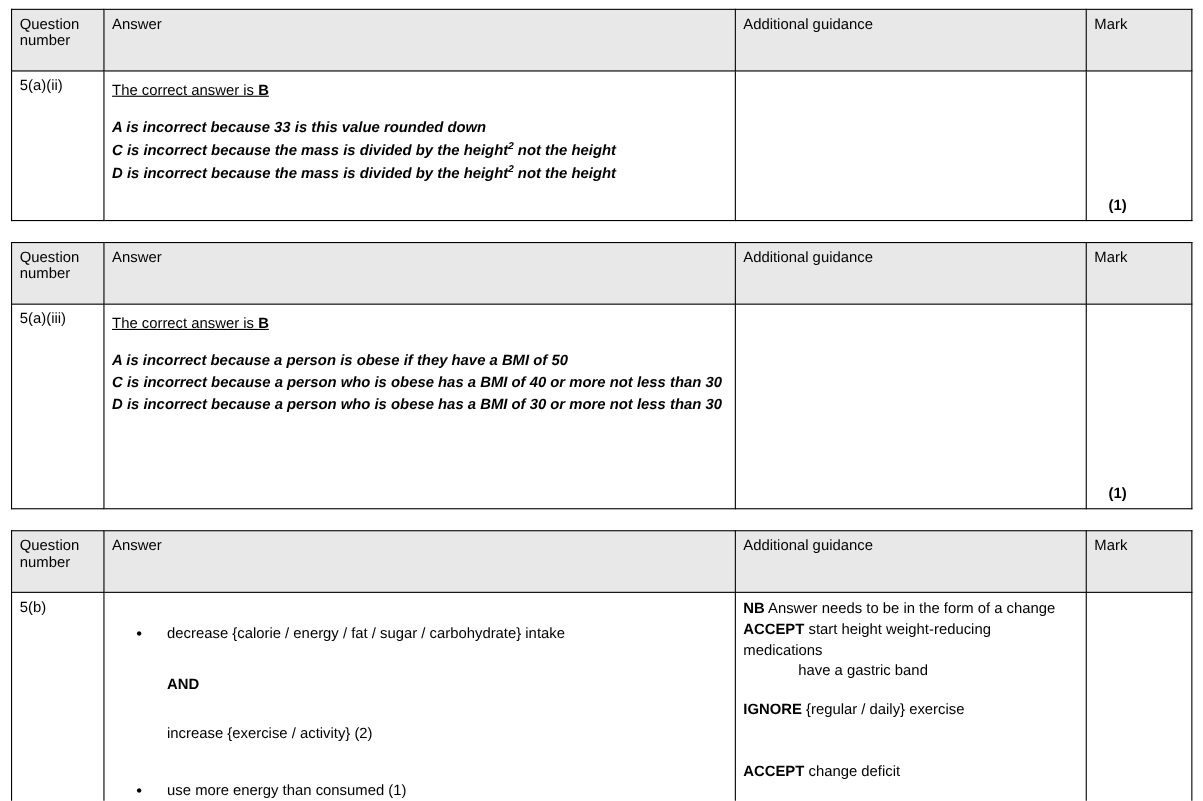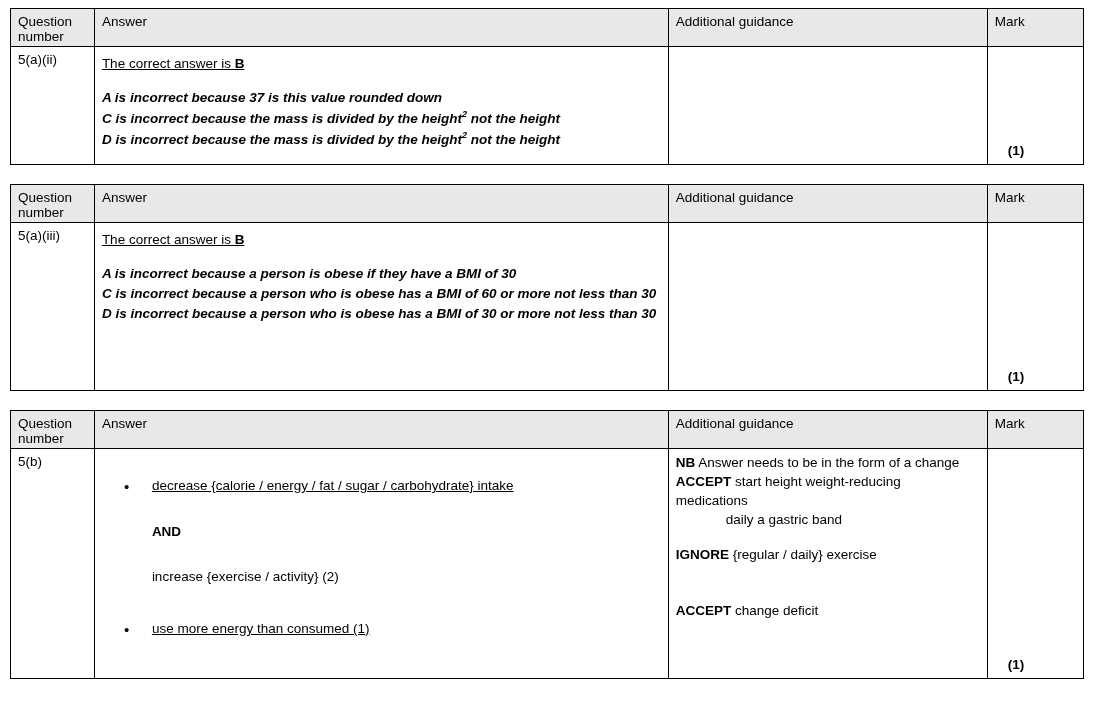--- a/index.html
+++ b/index.html
@@ -21,21 +21,21 @@
   }
   table.msheet {
     border-collapse: collapse;
     width: 1074px;
     table-layout: fixed;
     margin-bottom: 19px;
   }
   table.msheet td, table.msheet th {
     border: 1px solid #000000;
     vertical-align: top;
-    padding: 5px 7px 2px 7px;
+    padding: 5px 7px 20px 7px;
     font-weight: normal;
     text-align: left;
   }
   thead td {
     background: #e8e8e8;
     font-weight: bold;
     font-size: 13.5px;
   }
   .col-q { width: 82px; }
   .col-a { width: 561px; }
@@ -69,21 +69,20 @@
     left: 20px;
     bottom: 6px;
     font-weight: bold;
   }
 
   
   ul.bul {
     margin: 0;
     padding: 0 0 0 50px;
     list-style: none;
-    text-decoration: underline;
   }
   ul.bul li {
     position: relative;
     margin: 0 0 0 0;
   }
   ul.bul li:before {
     content: "\2022";
     position: absolute;
     left: -28px;
     top: 0;
@@ -123,21 +122,21 @@
       </tr>
     </thead>
     <tbody>
       <tr>
         <td class="qnum tall-a">5(a)(ii)</td>
         <td class="ans-cell">
           <div class="lead">
             <span>The correct answer is </span><b>B</b>
           </div>
           <div class="italics">
-            <div>A is incorrect because 37 is this value rounded down</div>
+            <div>A is incorrect because 33 is this value rounded down</div>
             <div>C is incorrect because the mass is divided by the height<sup>2</sup> not the height</div>
             <div>D is incorrect because the mass is divided by the height<sup>2</sup> not the height</div>
           </div>
         </td>
         <td></td>
         <td class="mark-cell">
           <span class="mk-bottom">(1)</span>
         </td>
       </tr>
     </tbody>
@@ -159,22 +158,22 @@
       </tr>
     </thead>
     <tbody>
       <tr>
         <td class="qnum tall-b">5(a)(iii)</td>
         <td class="ans-cell">
           <div class="lead">
             <span>The correct answer is </span><b>B</b>
           </div>
           <div class="italics">
-            <div>A is incorrect because a person is obese if they have a BMI of 30</div>
-            <div>C is incorrect because a person who is obese has a BMI of 60 or more not less than 30</div>
+            <div>A is incorrect because a person is obese if they have a BMI of 50</div>
+            <div>C is incorrect because a person who is obese has a BMI of 40 or more not less than 30</div>
             <div>D is incorrect because a person who is obese has a BMI of 30 or more not less than 30</div>
           </div>
         </td>
         <td></td>
         <td class="mark-cell">
           <span class="mk-bottom">(1)</span>
         </td>
       </tr>
     </tbody>
   </table>
@@ -208,21 +207,21 @@
           <div class="sub-line">increase {exercise / activity} (2)</div>
           <div class="gap-lg"></div>
           <div class="gap-sm"></div>
           <ul class="bul">
             <li>use more energy than consumed  (1)</li>
           </ul>
         </td>
         <td>
           <div class="guid-line"><b>NB</b><span> Answer needs to be in the form of a change</span></div>
           <div class="guid-line"><b>ACCEPT</b><span> start height weight-reducing medications</span></div>
-          <div class="guid-line indent-guid">daily a gastric band</div>
+          <div class="guid-line indent-guid">have a gastric band</div>
           <div class="gap-md"></div>
           <div class="guid-line"><b>IGNORE</b><span> {regular / daily} exercise</span></div>
           <div class="gap-lg"></div>
           <div class="gap-md"></div>
           <div class="guid-line"><b>ACCEPT</b><span> change deficit</span></div>
         </td>
         <td class="mark-cell">
           <span class="mk-bottom">(1)</span>
         </td>
       </tr>

